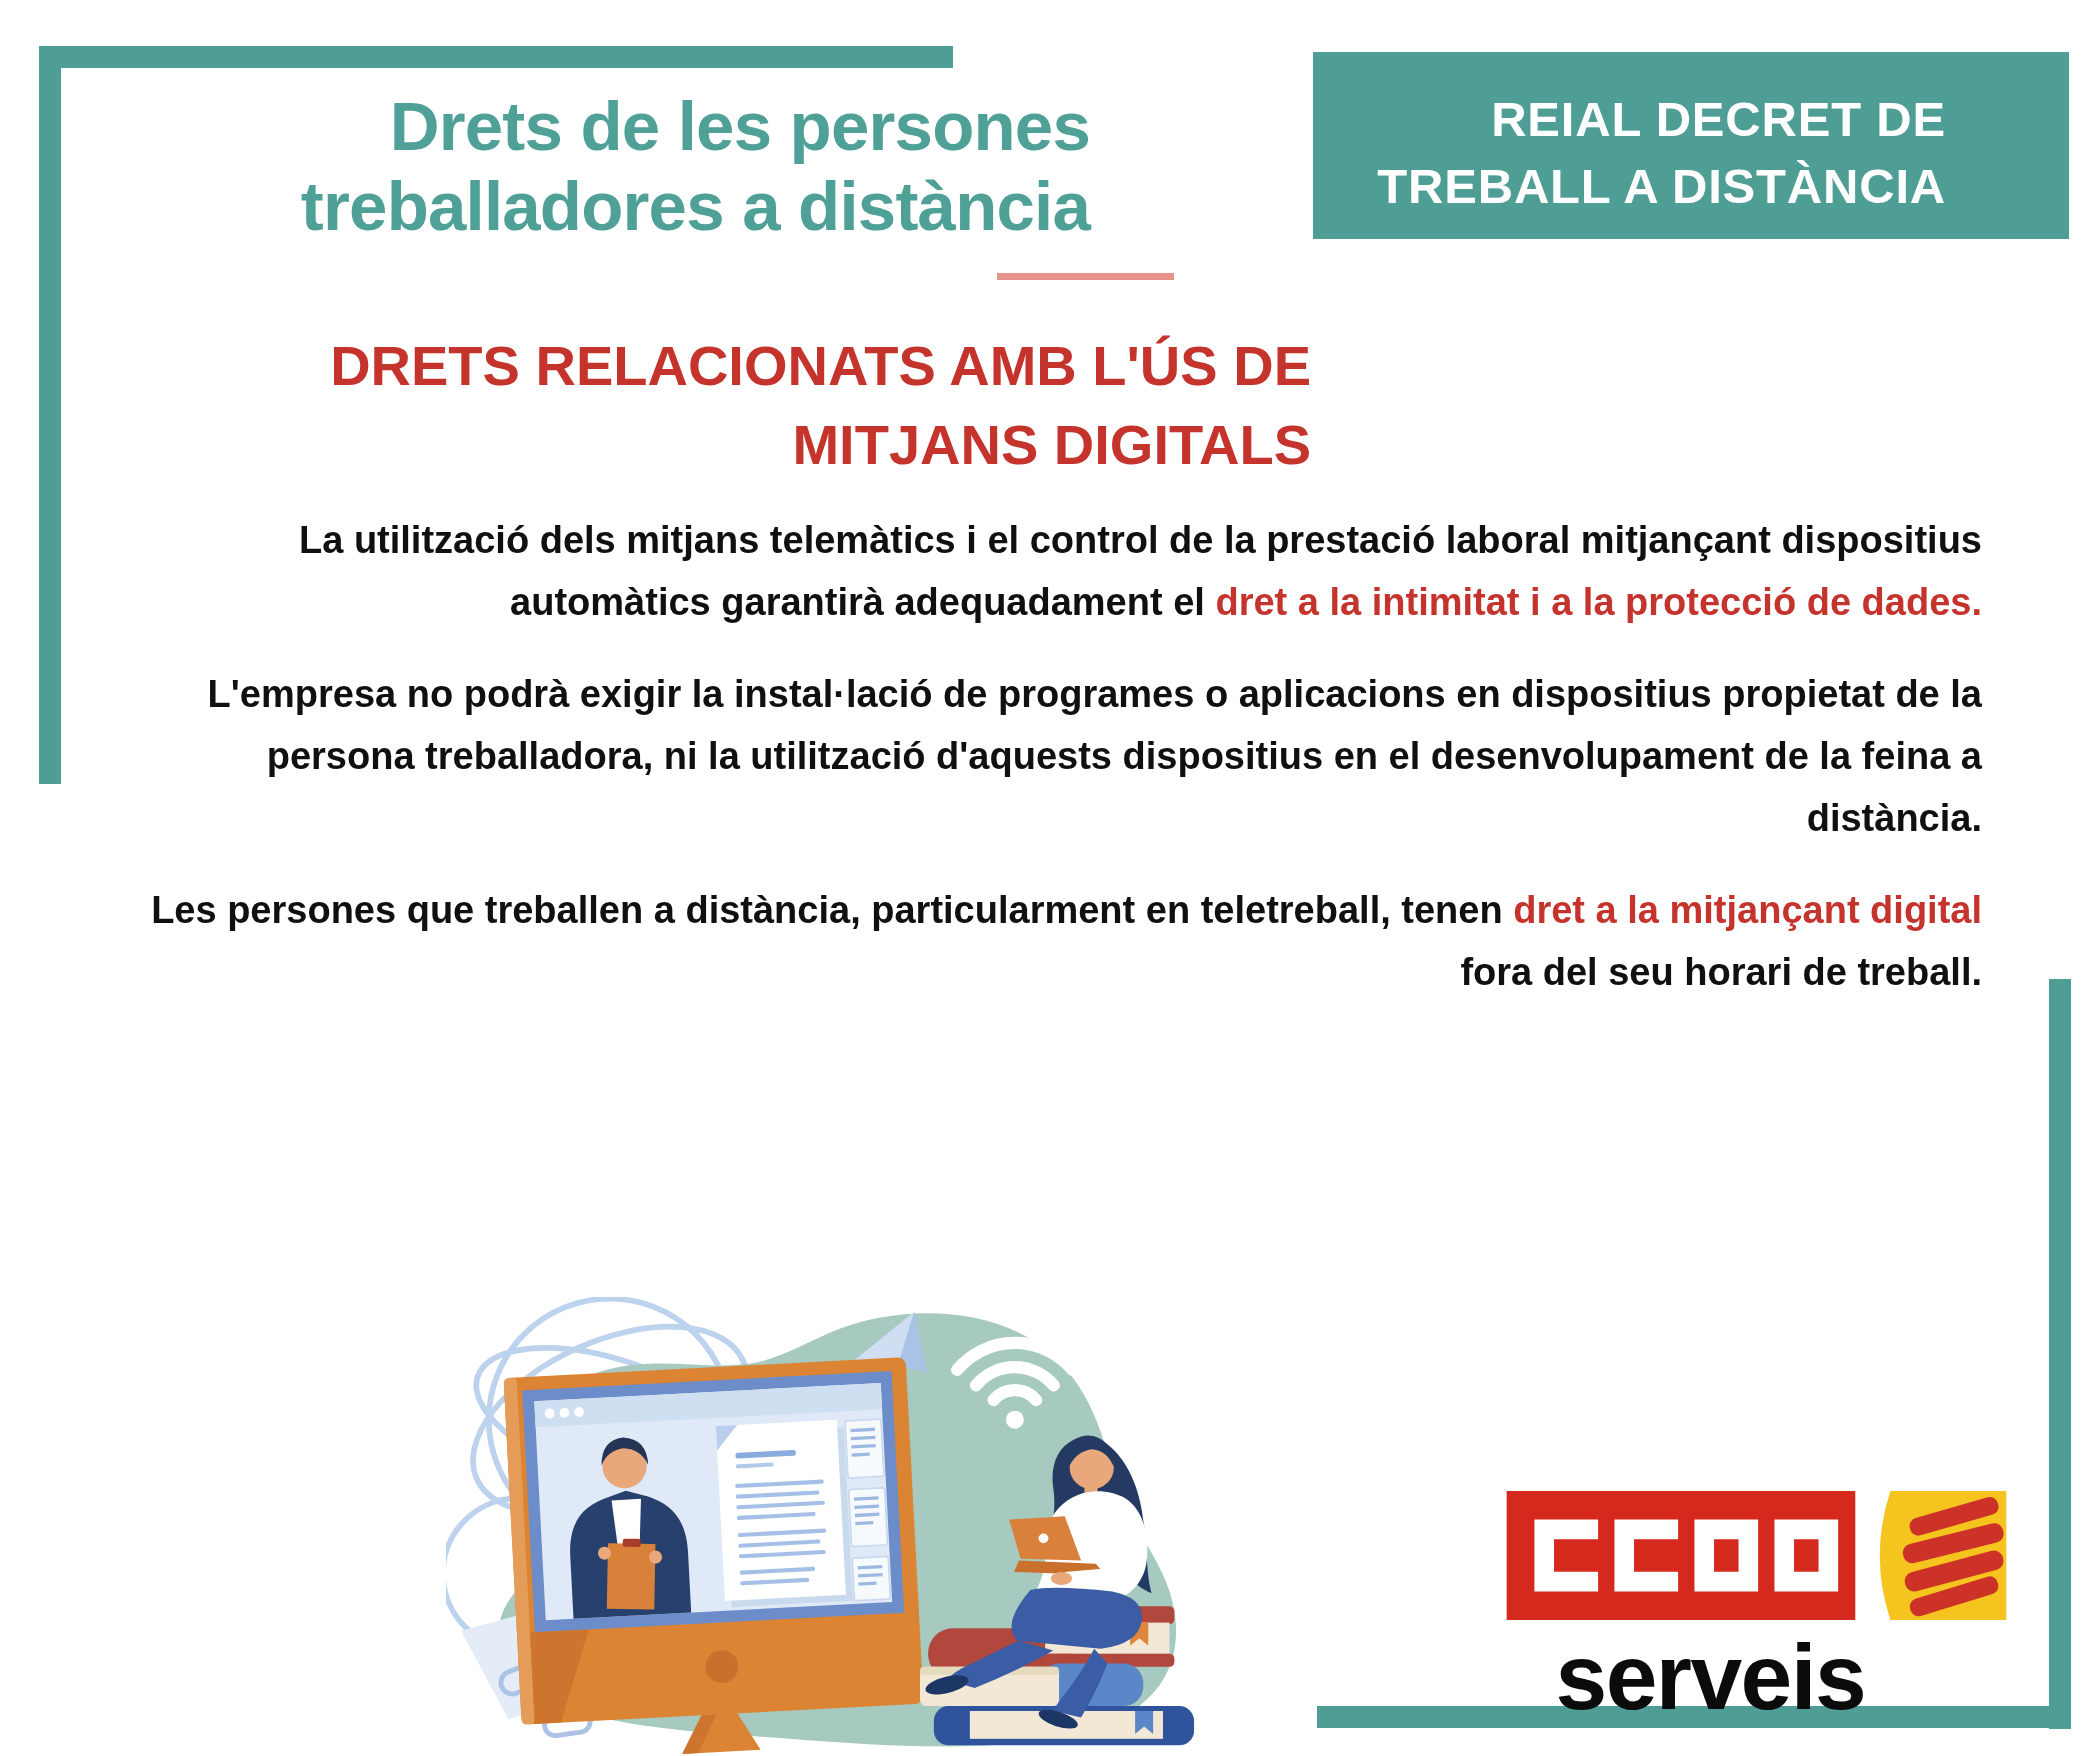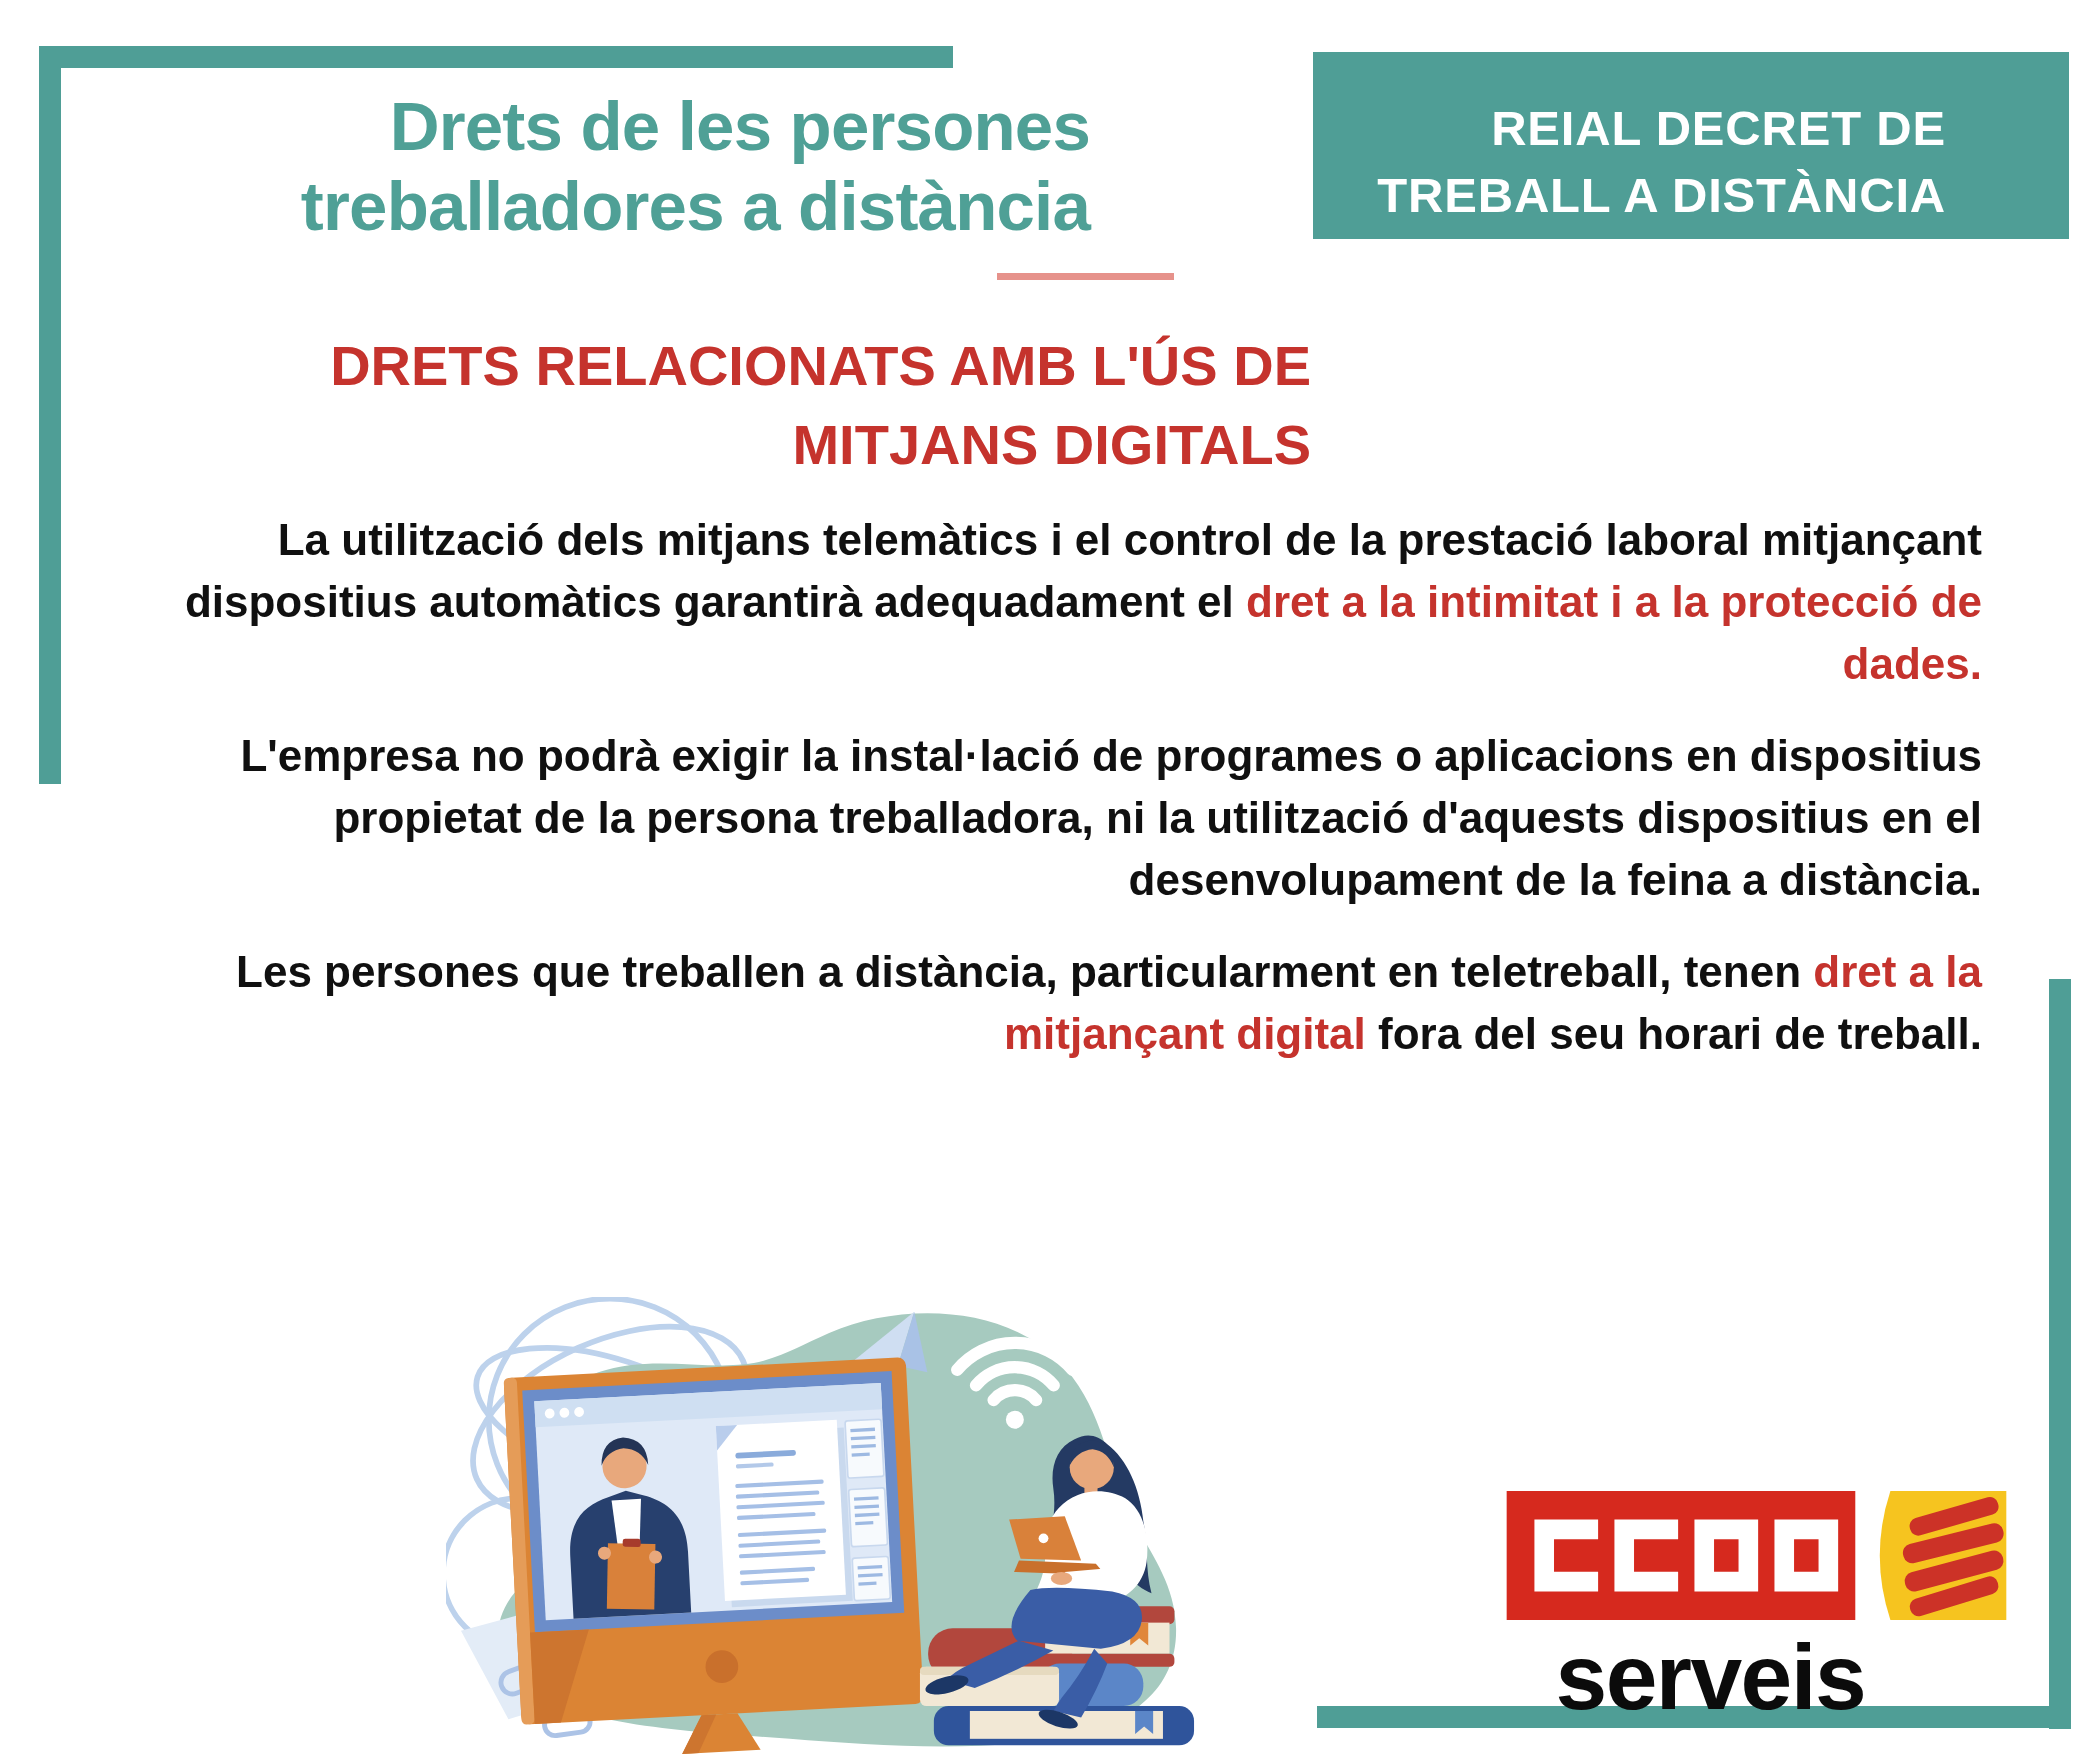--- a/index.html
+++ b/index.html
@@ -12,28 +12,28 @@
   .tl-v{left:39px;top:46px;width:22px;height:738px;}
   .br-v{left:2049px;top:979px;width:22px;height:750px;}
   .br-h{left:1317px;top:1706px;width:754px;height:22px;}
 
   .title{position:absolute;left:100px;top:87px;width:990px;margin:0;
          font-size:69px;line-height:80px;font-weight:bold;letter-spacing:-0.8px;color:#4fa096;}
 
   .divider{position:absolute;left:997px;top:273px;width:177px;height:7.4px;background:#e6928b;}
 
   .badge{position:absolute;left:1313px;top:52px;width:756px;height:187px;background:#4f9e96;box-sizing:border-box;
-         padding:43px 123px 0 38px;}
+         padding:34px 123px 0 38px;}
   .badge span{font-size:49px;line-height:67px;font-weight:bold;letter-spacing:0.8px;color:#ffffff;}
 
   .heading{position:absolute;left:100px;top:326px;width:1211px;margin:0;
            font-size:56px;line-height:79px;font-weight:bold;color:#c5332d;}
 
   .body-text{position:absolute;left:100px;top:509px;width:1882px;
-             font-size:44px;line-height:62px;font-weight:bold;color:#101010;}
+             font-size:38px;line-height:62px;font-weight:bold;color:#101010;}
   .para{margin:0 0 30px 0;}
   .para .hl{color:#c5332d;}
 
   .illustration{position:absolute;left:446px;top:1297px;width:925px;height:459px;}
 
   .ccoo{position:absolute;left:1506px;top:1491px;width:501px;height:270px;}
   .ccoo svg{position:absolute;left:0;top:0;}
   .serveis{position:absolute;left:1.6px;top:133px;font-size:93px;font-weight:bold;
            letter-spacing:-1.6px;color:#0b0b0b;margin-left:48px;}
   .sr{position:absolute;width:0.8px;height:0.8px;overflow:hidden;clip:rect(0 0 0 0);white-space:nowrap;}

